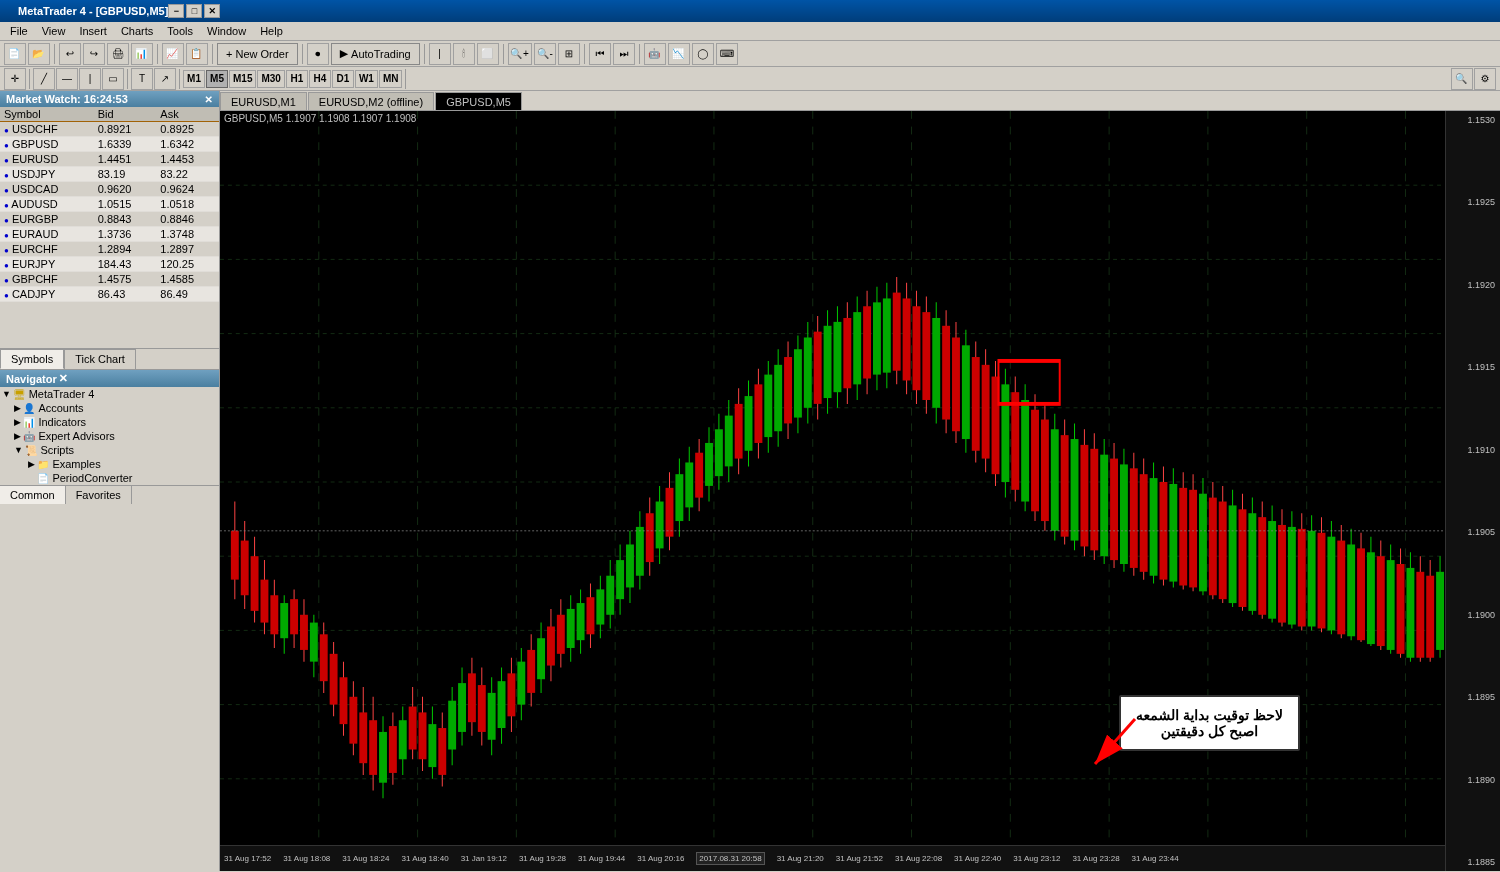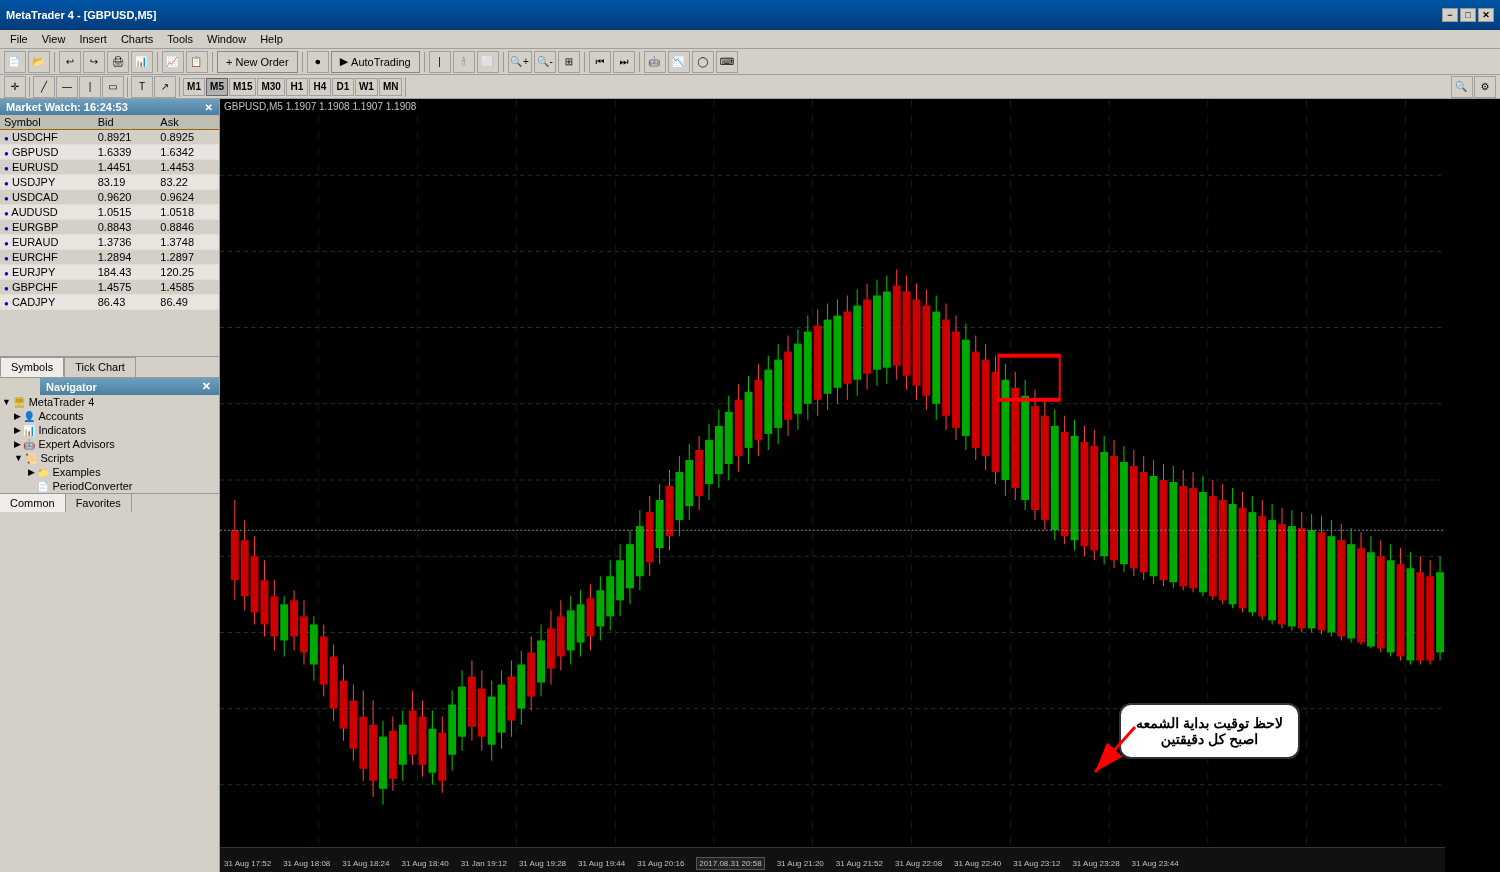--- a/index.html
+++ b/index.html
@@ -2,25 +2,25 @@
 <html><head>
   <meta charset="utf-8">
   <style>
     * { margin: 0; padding: 0; box-sizing: border-box; }
     body { font-family: 'Arial', sans-serif; font-size: 11px; background: #d4d0c8; color: #000; width: 1500px; height: 872px; overflow: hidden; }
 
     
     .title-bar {
       background: linear-gradient(to bottom, #0054a6, #003d7a);
       color: white;
-      height: 30px;
-      display: flex;
-      align-items: center;
-      justify-content: space-between;
-      padding: 0 6px;
+      height: 22px;
+      display: flex;
+      align-items: center;
+      justify-content: flex-start;
+      padding: 0 18px;
       font-size: 11px;
       font-weight: bold;
       user-select: none;
     }
     .title-bar-controls { display: flex; gap: 2px; }
     .title-bar-btn {
       width: 16px; height: 14px; background: #d4d0c8; border: 1px solid #999;
       font-size: 9px; cursor: pointer; display: flex; align-items: center; justify-content: center;
       color: #000;
     }
@@ -189,23 +189,21 @@
       flex: 1;
       overflow: auto;
     }
     .navigator-header {
       background: linear-gradient(to bottom, #6fa0c0, #4a7fa0);
       color: white;
       padding: 2px 6px;
       font-size: 11px;
       font-weight: bold;
       display: flex;
-      justify-content: space-between;
-      align-items: center;
-      margin-left: 40px;
+      align-items: center;
     }
     .tree-item {
       display: flex;
       align-items: center;
       padding: 1px 2px;
       cursor: pointer;
       font-size: 11px;
     }
     .tree-indent { padding-left: 14px; }
     .tree-indent2 { padding-left: 28px; }
@@ -281,21 +279,21 @@
       font-size: 9px;
       display: flex;
       flex-direction: column;
       justify-content: space-between;
       padding: 4px 2px;
     }
     .price-label { text-align: right; padding-right: 3px; }
 
     
     .time-scale {
-      height: 32px;
+      height: 26px;
       background: #111;
       border-top: 1px solid #333;
       color: #c0c0c0;
       font-size: 8px;
       display: flex;
       align-items: center;
       overflow: hidden;
       padding-left: 4px;
       gap: 12px;
       padding-right: 60px;
@@ -314,21 +312,21 @@
     
     .chart-annotation {
       position: absolute;
       background: white;
       border: 2px solid #333;
       padding: 10px 15px;
       font-size: 14px;
       font-weight: bold;
       text-align: center;
       direction: rtl;
-      border-radius: 12px;
+      border-radius: 2px;
       z-index: 20;
       right: 200px;
       bottom: 120px;
     }
 
     
     .chart-svg {
       width: 100%;
       height: 100%;
     }
@@ -590,20 +588,25 @@
 
       <div class="nav-tabs">
         <div class="nav-tab active">Common</div>
         <div class="nav-tab">Favorites</div>
       </div>
     </div>
   </div>
 
   <div class="chart-area">
 
+    <div class="chart-tabs">
+      <div class="chart-tab">EURUSD,M1</div>
+      <div class="chart-tab">EURUSD,M2 (offline)</div>
+      <div class="chart-tab active">GBPUSD,M5</div>
+    </div>
 
     <div class="chart-canvas" style="position:relative;">
 
       <div class="chart-header-info">
         <span>GBPUSD,M5  1.1907 1.1908 1.1907 1.1908</span>
       </div>
 
       <div class="top-right-btn">
         <div class="tr-btn">⬆</div>
         <div class="tr-btn">⬇</div>
@@ -1006,20 +1009,32 @@
 
           <line x1="1235" y1="228" x2="1235" y2="280" stroke="#00cc00" stroke-width="1"></line>
           <rect x="1231" y="236" width="8" height="40" fill="#00aa00"></rect>
         </g>
 
         <rect x="788" y="128" width="62" height="22" fill="none" stroke="red" stroke-width="2"></rect>
 
         <line x1="0" y1="215" x2="1240" y2="215" stroke="#888888" stroke-width="0.5" stroke-dasharray="2,2"></line>
       </svg>
 
+      <div class="price-scale">
+        <div class="price-label">1.1530</div>
+        <div class="price-label">1.1925</div>
+        <div class="price-label">1.1920</div>
+        <div class="price-label">1.1915</div>
+        <div class="price-label">1.1910</div>
+        <div class="price-label">1.1905</div>
+        <div class="price-label">1.1900</div>
+        <div class="price-label">1.1895</div>
+        <div class="price-label">1.1890</div>
+        <div class="price-label">1.1885</div>
+      </div>
 
       <div class="time-scale" style="position:absolute;bottom:0;left:0;right:55px;">
         <span>31 Aug 17:52</span>
         <span>31 Aug 18:08</span>
         <span>31 Aug 18:24</span>
         <span>31 Aug 18:40</span>
         <span>31 Jan 19:12</span>
         <span>31 Aug 19:28</span>
         <span>31 Aug 19:44</span>
         <span>31 Aug 20:16</span>

